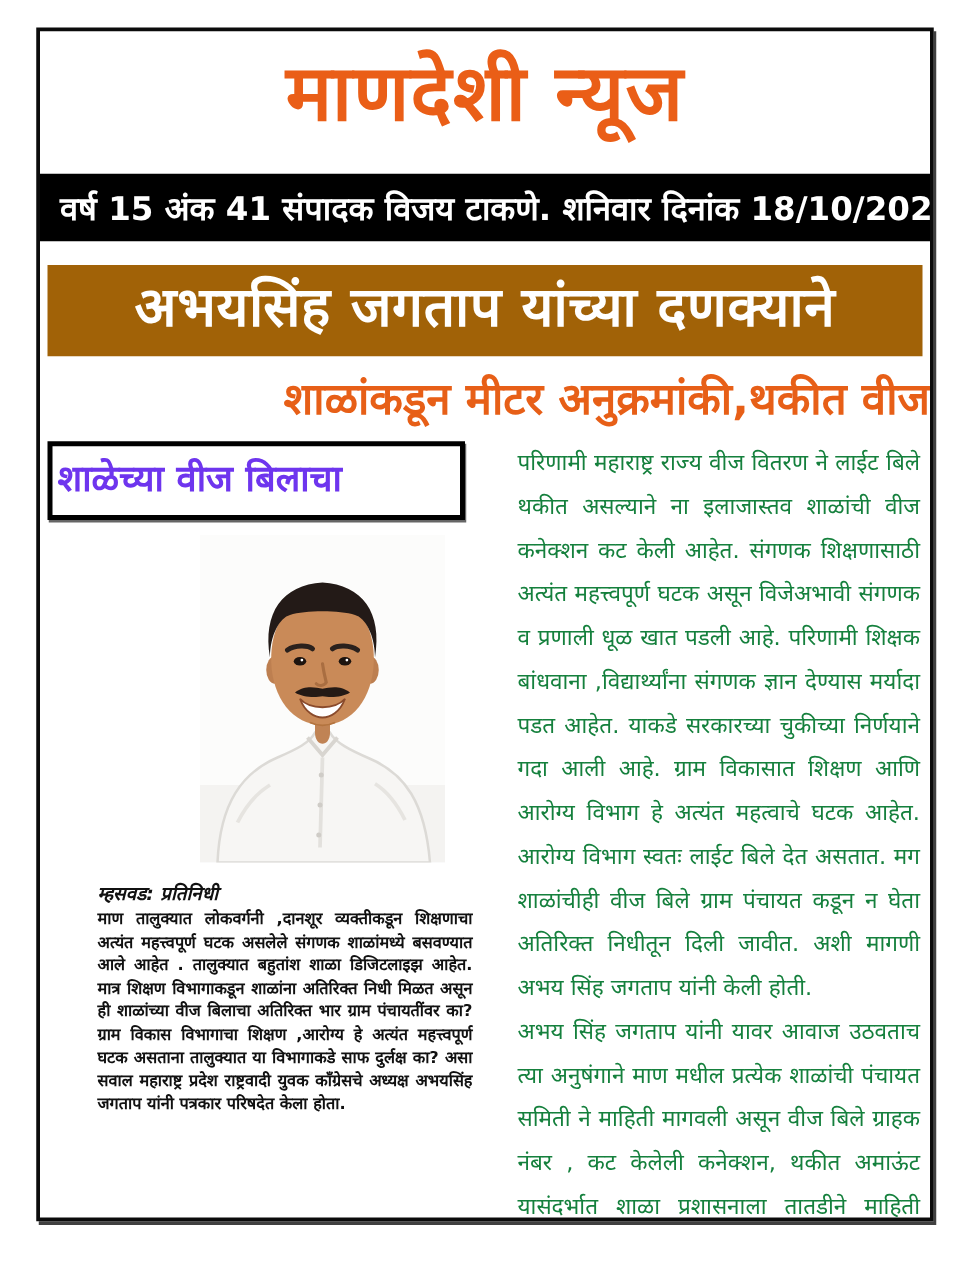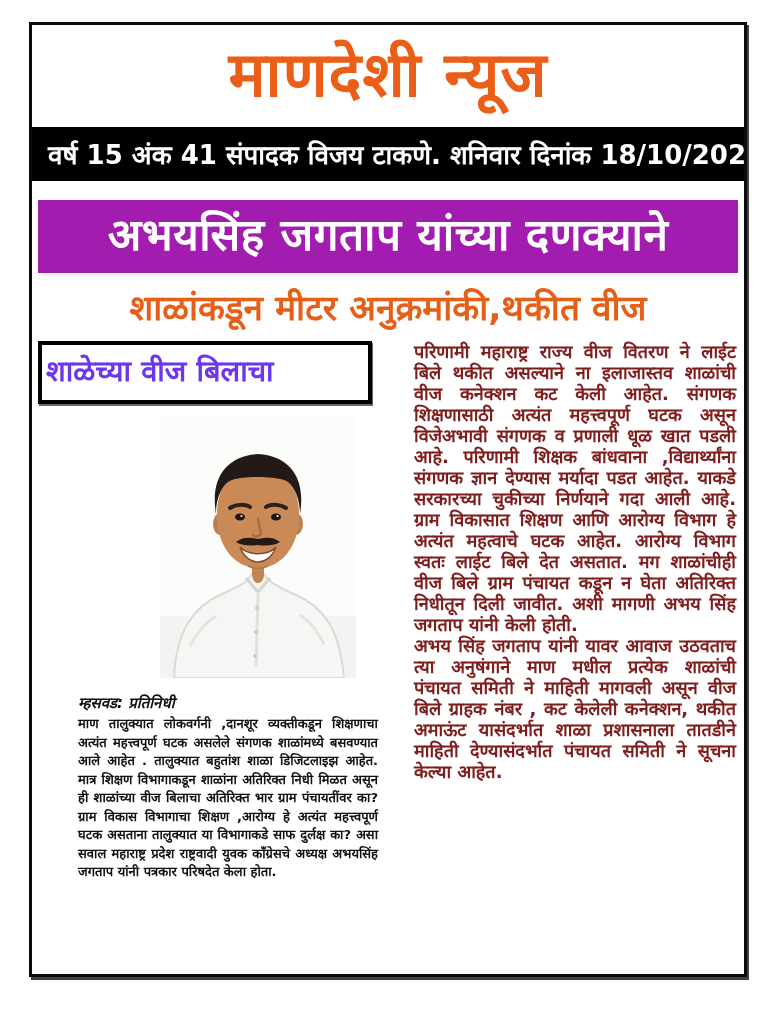--- a/index.html
+++ b/index.html
@@ -19,21 +19,21 @@
     height: 955px;
     border: 3px solid #0b0b0b;
     box-shadow: 2px 3px 0 rgba(0,0,0,0.75);
     background: #ffffff;
     box-sizing: border-box;
     overflow: hidden;
   }
   
   .masthead {
     text-align: center;
-    padding: 6px 0 8px 0;
+    padding: 6px 0 20px 0;
   }
   .masthead-title {
     color: #EA5E17;
     font-size: 62px;
     line-height: 88px;
     font-weight: 800;
     letter-spacing: 1px;
   }
   
   .info-bar {
@@ -43,21 +43,21 @@
     display: flex;
     align-items: center;
     justify-content: space-between;
     padding: 0 38px 0 16px;
     font-size: 26px;
     font-weight: 700;
     white-space: nowrap;
   }
   
   .headline-banner {
-    background: #a21caf;
+    background: #a16207;
     margin: 19px 6px 0 6px;
     padding: 8px 6px 12px 6px;
     text-align: center;
   }
   .headline-line {
     color: #ffffff;
     font-weight: 800;
     font-size: 44px;
     line-height: 53px;
     letter-spacing: 0.5px;
@@ -65,20 +65,21 @@
   
   .subheadline {
     text-align: center;
     margin-top: 12px;
     color: #E75F17;
     font-weight: 800;
   }
   .subheadline .sub-line {
     font-size: 35px;
     line-height: 46px;
+    text-align: right;
   }
   
   .columns {
     display: flex;
     margin: 10px 6px 0 6px;
   }
   .col-left {
     width: 342px;
     flex: 0 0 342px;
   }
@@ -123,23 +124,23 @@
     font-size: 13px;
     line-height: 18.5px;
     font-weight: 600;
     color: #111;
     text-align: justify;
   }
   
   .article-body p {
     margin: 0;
     font-size: 18px;
-    line-height: 21px;
-    font-weight: 700;
-    color: #7f1d1d;
+    line-height: 35px;
+    font-weight: 400;
+    color: #15803d;
     text-align: justify;
   }
 </style>
 </head>
 <body>
 
 <div class="page-frame">
 
   <div class="masthead">
     <span class="masthead-title">माणदेशी न्यूज</span>

